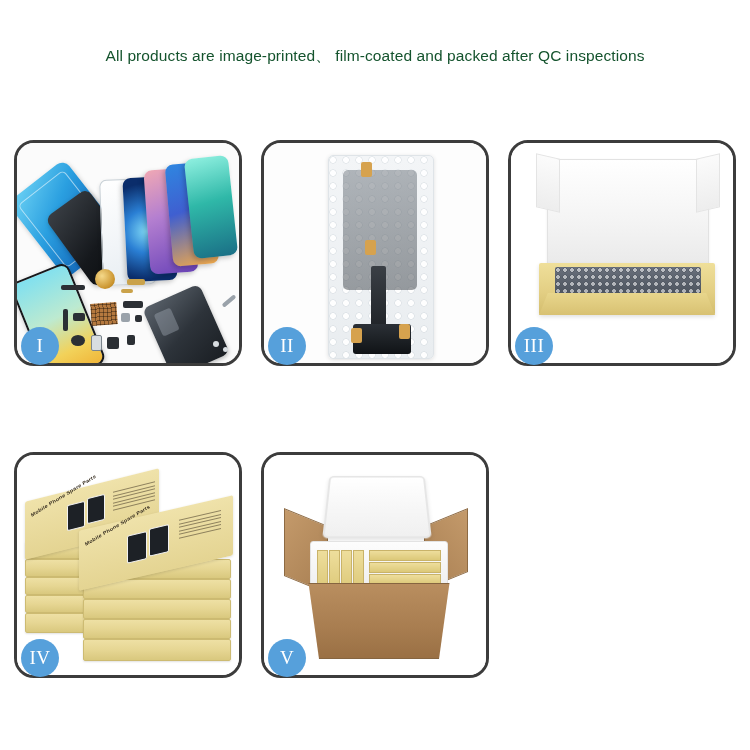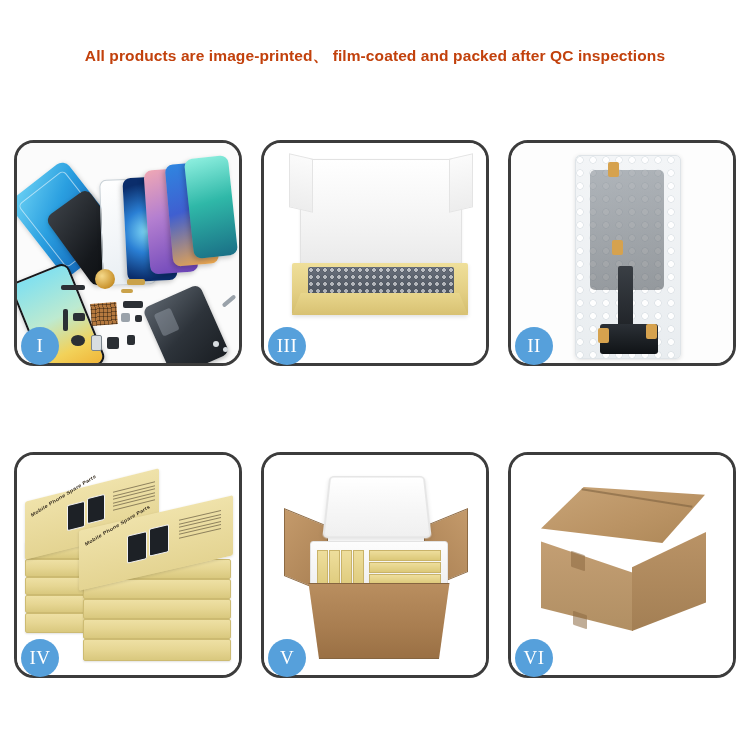--- a/index.html
+++ b/index.html
@@ -35,23 +35,23 @@
     font-weight: bold;
     letter-spacing: 2.0px;
     color: #111111;
     line-height: 1.05;
     white-space: nowrap;
   }
   .subtitle {
     margin-top: 10px;
     font-family: "Liberation Sans", sans-serif;
     font-size: 15.5px;
-    font-weight: bold;
+    font-weight: normal;
     letter-spacing: 0.1px;
-    color: #c2410c;
+    color: #14532d;
     white-space: nowrap;
   }
 
   
   .grid {
     position: absolute;
     top: 140px;
     left: 14px;
     width: 722px;
     display: grid;
@@ -468,42 +468,42 @@
         <div class="part" style="left:90px;top:194px;width:12px;height:12px;"></div>
         <div class="part" style="left:110px;top:192px;width:8px;height:10px;"></div>
         <div class="part grey" style="left:204px;top:156px;width:16px;height:4px;transform:rotate(-40deg);"></div>
         <div class="part lite" style="left:196px;top:198px;width:6px;height:6px;border-radius:50%;"></div>
         <div class="part lite" style="left:206px;top:204px;width:5px;height:5px;border-radius:50%;"></div>
       </div>
       <div class="badge">I</div>
     </div>
 
     <div class="panel">
-      <div class="panel-inner p3">
-        <div class="lid3"></div>
-        <div class="tray3"></div>
-        <div class="bubble-in"></div>
-        <div class="tray3-front"></div>
-      </div>
-      <div class="badge">III</div>
-    </div>
-
-    <div class="panel">
       <div class="panel-inner p2">
         <div class="bubble-bag">
           <div class="lcd-part"></div>
           <div class="flex-strip"></div>
           <div class="flex-blob"></div>
           <div class="tape" style="left:32px;top:6px;"></div>
           <div class="tape" style="left:36px;top:84px;"></div>
           <div class="tape" style="left:22px;top:172px;"></div>
           <div class="tape" style="left:70px;top:168px;"></div>
         </div>
       </div>
       <div class="badge">II</div>
+    </div>
+
+    <div class="panel">
+      <div class="panel-inner p3">
+        <div class="lid3"></div>
+        <div class="tray3"></div>
+        <div class="bubble-in"></div>
+        <div class="tray3-front"></div>
+      </div>
+      <div class="badge">III</div>
     </div>
 
     <div class="panel">
       <div class="panel-inner p4">
         <div class="stackwrap">
 
           <div class="sbox" style="left:8px;top:86px;width:118px;height:16px;"></div>
           <div class="sbox" style="left:8px;top:104px;width:118px;height:16px;"></div>
           <div class="sbox" style="left:8px;top:122px;width:118px;height:16px;"></div>
           <div class="sbox" style="left:8px;top:140px;width:118px;height:16px;"></div>
@@ -560,26 +560,15 @@
           <div class="ybox" style="left:58px;top:8px;width:70px;height:9px;"></div>
           <div class="ybox" style="left:58px;top:20px;width:70px;height:9px;"></div>
           <div class="ybox" style="left:58px;top:32px;width:70px;height:9px;"></div>
           <div class="ybox" style="left:58px;top:44px;width:70px;height:6px;"></div>
         </div>
         <div class="carton-body"></div>
       </div>
       <div class="badge">V</div>
     </div>
 
-    <div class="panel">
-      <div class="panel-inner p6">
-        <div class="c6-top"></div>
-        <div class="c6-left"></div>
-        <div class="c6-right"></div>
-        <div class="c6-seam" style="left:70px;top:42px;width:112px;height:2px;transform:rotate(9deg);"></div>
-        <div class="c6-tab" style="left:60px;top:98px;width:14px;height:16px;transform:skewY(18deg);"></div>
-        <div class="c6-tab" style="left:62px;top:158px;width:14px;height:14px;transform:skewY(18deg);"></div>
-      </div>
-      <div class="badge">VI</div>
-    </div>
 
   </div>
 </div>
 
 </body></html>

